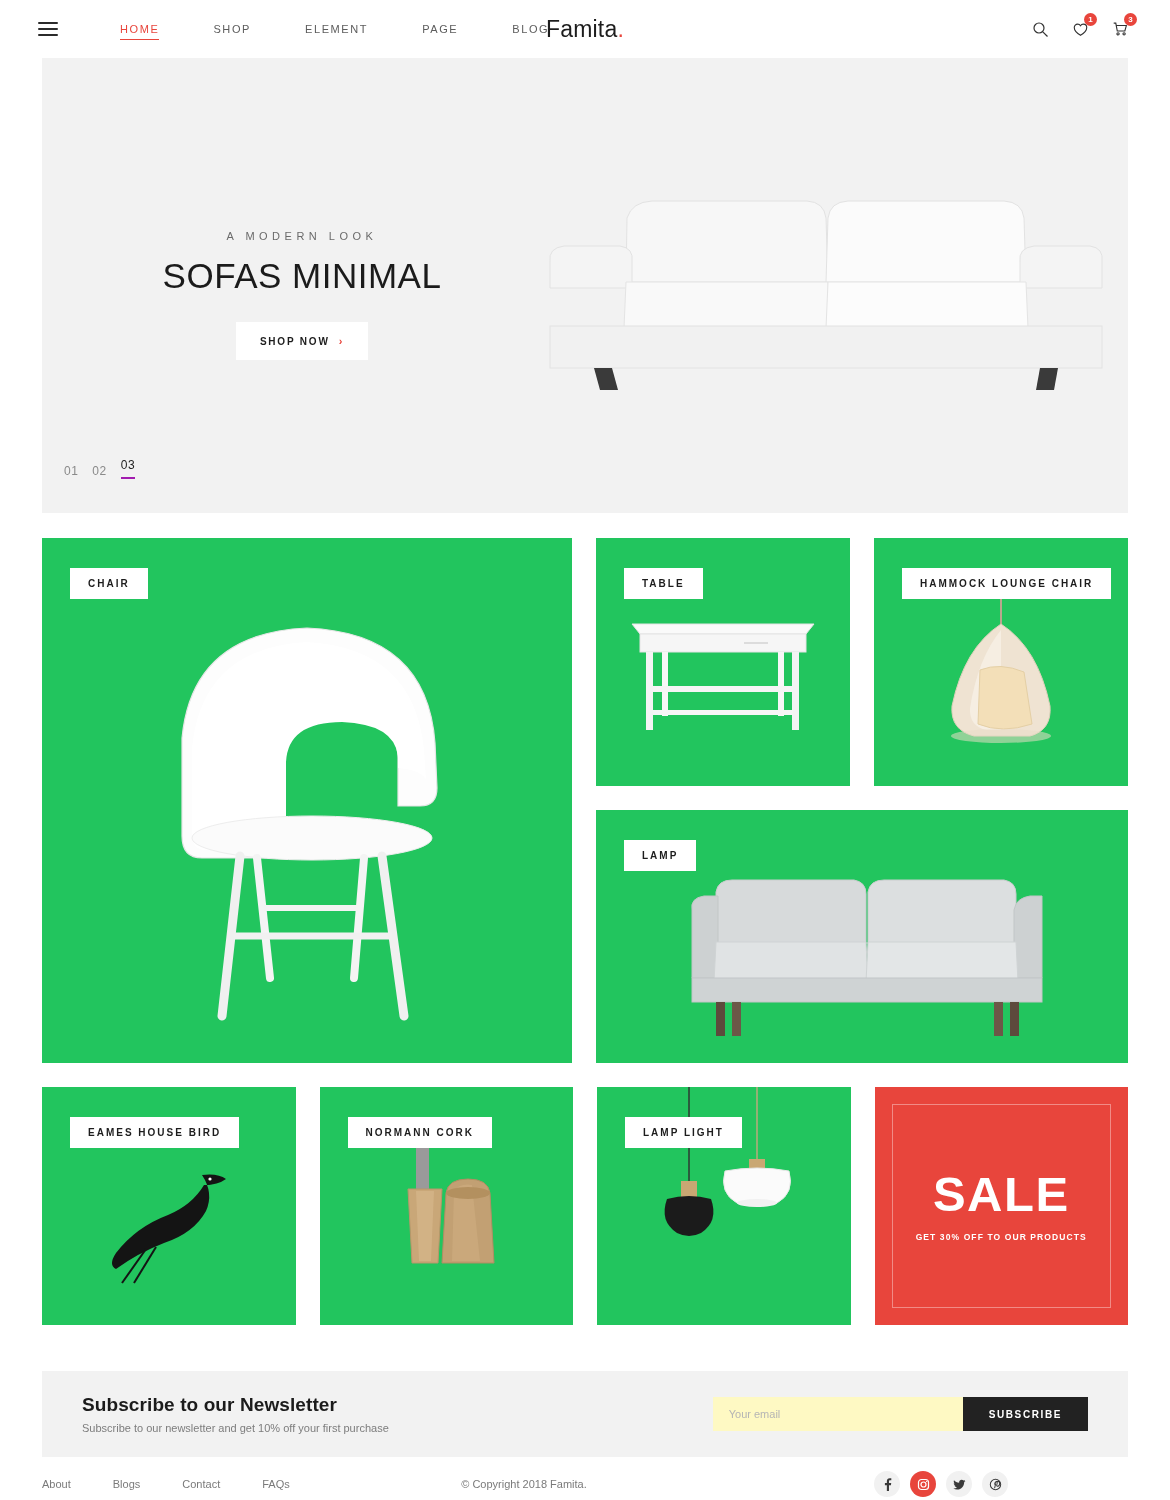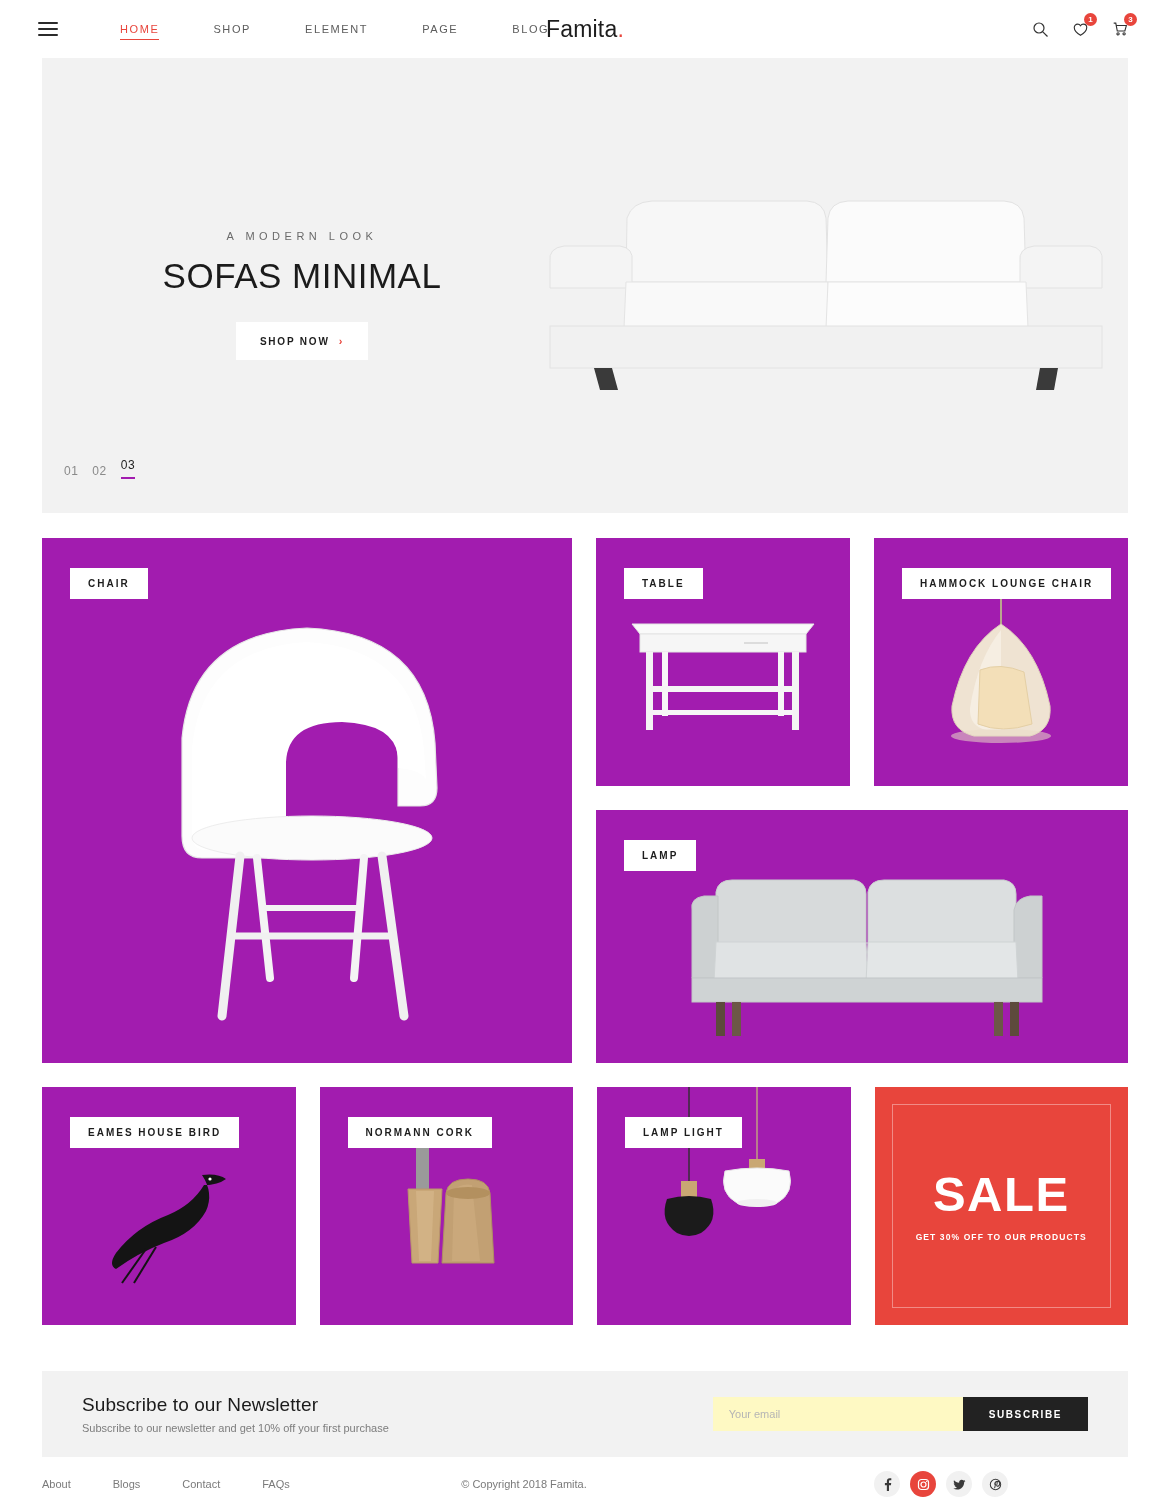--- a/index.html
+++ b/index.html
@@ -140,21 +140,21 @@
     letter-spacing: 0.5px;
   }
   .slider-nav .sn.active {
     color: #1d1d1d;
     border-bottom: 2px solid #a21caf;
     transform: translateY(-6px);
   }
 
   
   .grid { position: absolute; left: 42px; top: 538px; width: 1086px; }
-  .card { background: #a21caf; position: relative; overflow: hidden; }
+  .card { background: #22c55e; position: relative; overflow: hidden; }
   .tag {
     position: absolute;
     left: 28px; top: 30px;
     background: #ffffff;
     padding: 10px 18px;
     font-size: 10px;
     letter-spacing: 2px;
     font-weight: 600;
     color: #1d1d1d;
     text-transform: uppercase;
@@ -204,21 +204,21 @@
   
   .newsletter {
     position: absolute;
     left: 42px; top: 1371px;
     width: 1086px; height: 86px;
     background: #f2f2f2;
     display: flex; align-items: center;
     padding: 0 40px;
   }
   .nl-left { flex: 1; }
-  .nl-title { font-size: 19px; color: #1b1b1b; font-weight: 400; letter-spacing: 0.1px; }
+  .nl-title { font-size: 19px; color: #1b1b1b; font-weight: 700; letter-spacing: 0.1px; }
   .nl-sub { font-size: 11px; color: #7d7d7d; margin-top: 6px; }
   .nl-form { display: flex; height: 34px; }
   .nl-input {
     width: 250px;
     border: none;
     background: #fef9c3;
     padding: 0 16px;
     font-size: 11px;
     color: #444;
     font-family: inherit;

